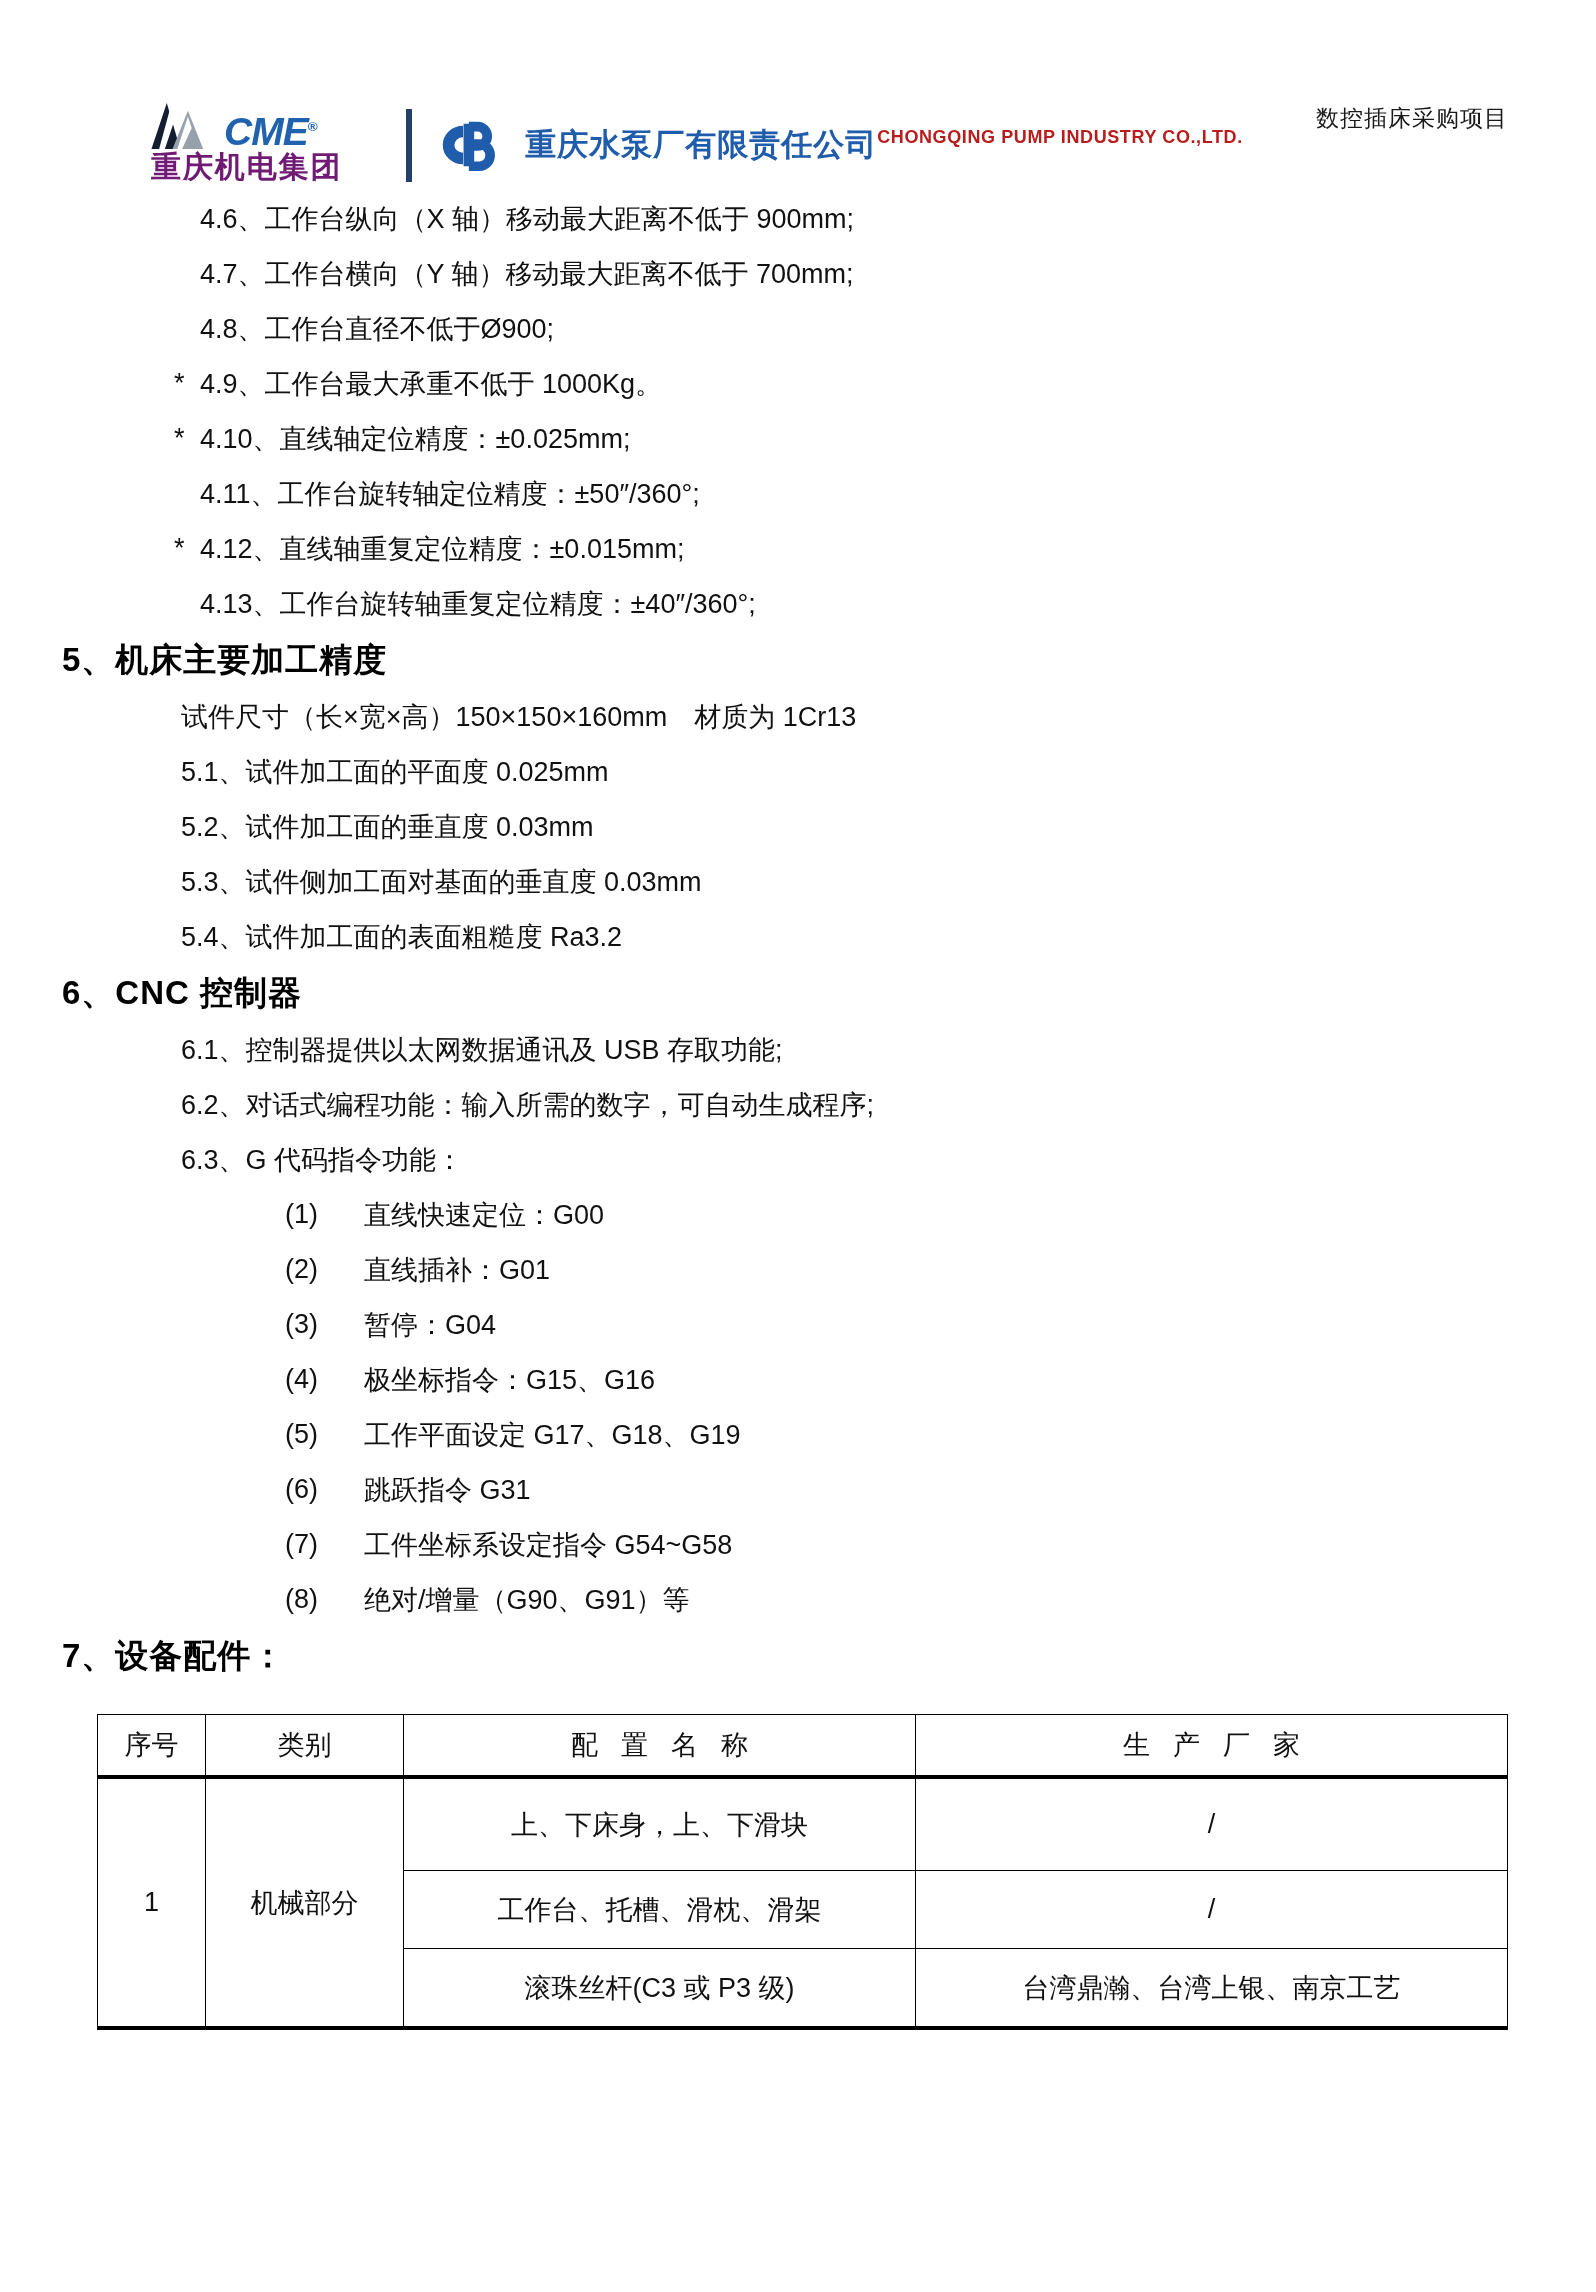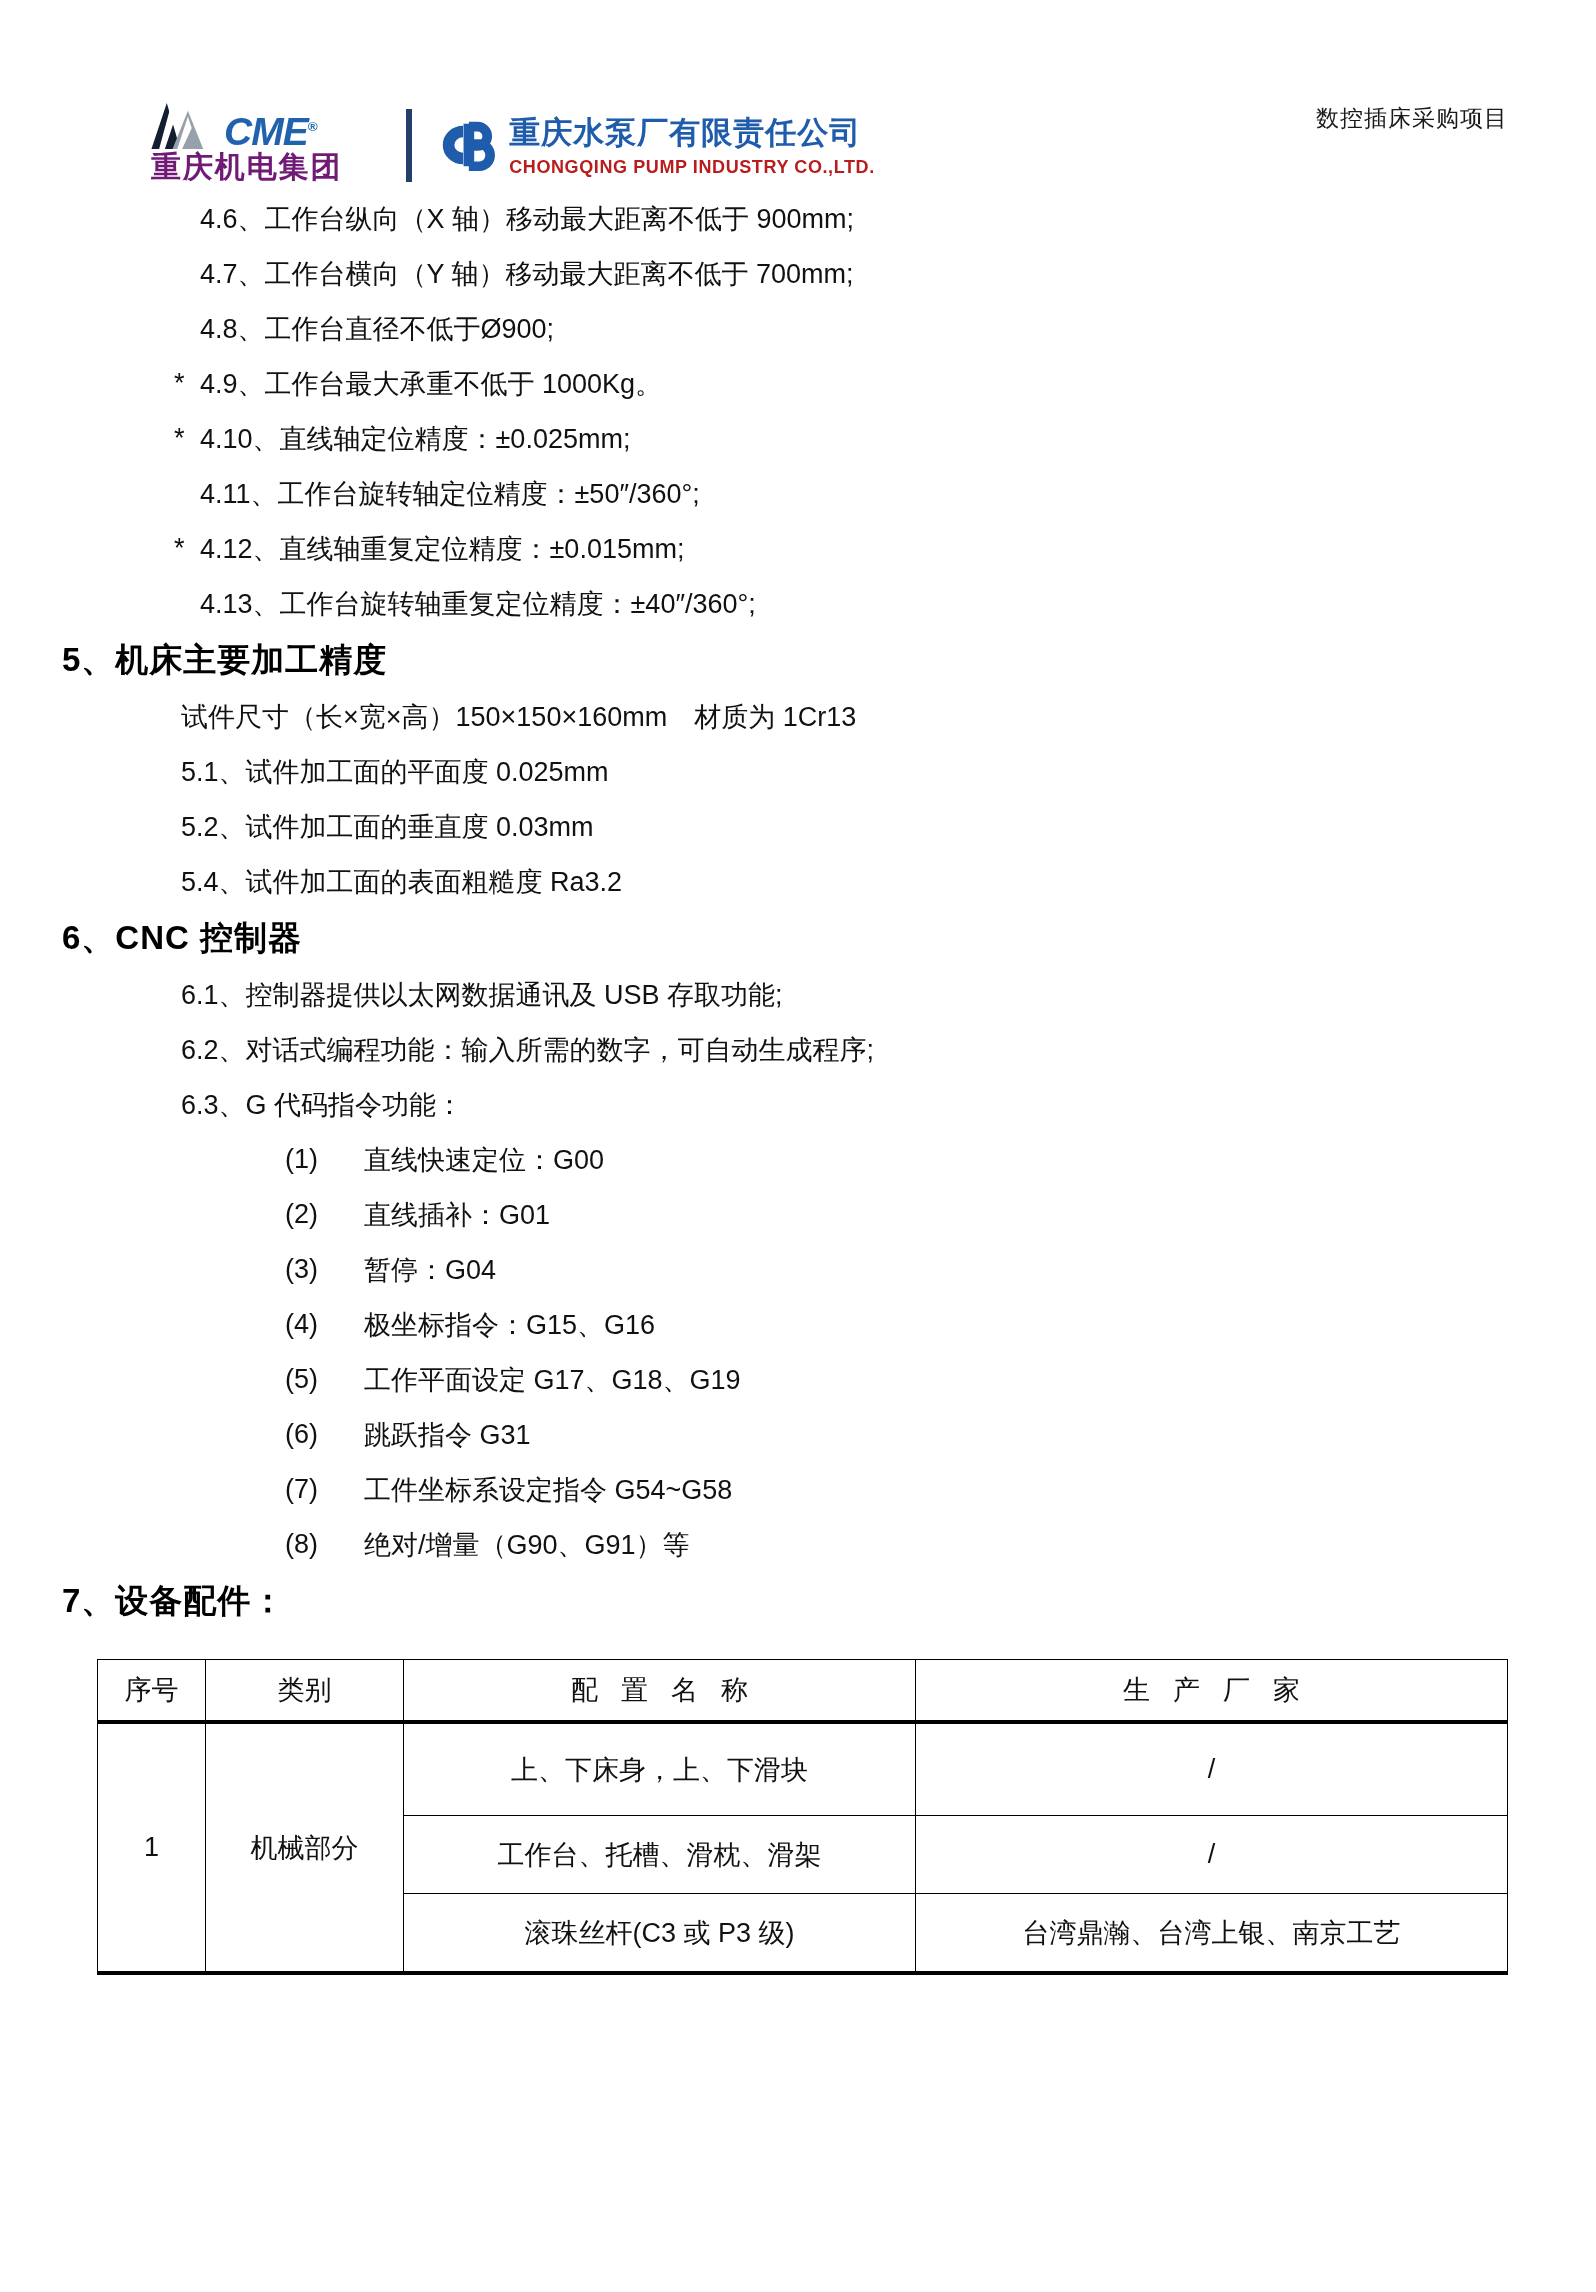--- a/index.html
+++ b/index.html
@@ -14,21 +14,21 @@
   .project-title{position:absolute;top:9.7px;right:0;font-size:23px;color:#1a1a1a;letter-spacing:1px;}
   .logos{position:absolute;top:7.7px;left:54px;display:flex;align-items:center;}
   .logo-cme{position:relative;width:241px;height:89px;}
   .cme-mark{position:absolute;left:0;top:1.9px;}
   .cme-name{position:absolute;left:73px;top:11px;font-size:39px;font-weight:bold;font-style:italic;color:#2062ae;line-height:1;letter-spacing:-1px;}
   .cme-reg{font-size:13.5px;font-style:normal;vertical-align:super;}
   .cme-group{position:absolute;left:0;top:46px;font-size:30px;font-weight:bold;color:#701a75;letter-spacing:1.9px;white-space:nowrap;}
   .logo-divider{width:6.8px;height:73px;background:#23406b;margin:0 19.3px 0 13.5px;}
   .logo-pump{display:flex;align-items:center;}
   .pump-mark{margin-right:11.6px;}
-  .pump-text{display:flex;flex-direction:column;}
+  .pump-text{display:flex;flex-direction:row;margin-left:16px;}
   .pump-cn{font-size:31px;font-weight:bold;color:#1f5cab;letter-spacing:1px;white-space:nowrap;}
   .pump-en{font-size:18px;font-weight:bold;color:#b91c1c;letter-spacing:0.6px;margin-top:2.9px;white-space:nowrap;}
   
   .content{position:absolute;top:191px;left:0;width:1597px;}
   .spec-line{height:55px;display:flex;align-items:center;font-size:27px;padding-left:174px;white-space:nowrap;}
   .star{display:inline-block;width:26px;flex:0 0 26px;font-size:27px;}
   .h2{height:58px;display:flex;align-items:center;padding-left:62px;font-size:33px;font-weight:bold;color:#000;letter-spacing:1px;}
   .sub-line{height:55px;display:flex;align-items:center;font-size:27px;padding-left:181px;white-space:nowrap;}
   .gcode-line{height:55px;display:flex;align-items:center;font-size:27px;padding-left:285px;white-space:nowrap;}
   .gcode-num{display:inline-block;width:79px;flex:0 0 79px;}
@@ -118,20 +118,21 @@
       </div>
     <div class="spec-line">
         <span class="star"></span>
         <span>4.13、工作台旋转轴重复定位精度：±40″/360°;</span>
       </div>
 
     <div class="h2">5、机床主要加工精度</div>
     <div class="sub-line">试件尺寸（长×宽×高）150×150×160mm　材质为 1Cr13</div>
     <div class="sub-line">5.1、试件加工面的平面度 0.025mm</div>
     <div class="sub-line">5.2、试件加工面的垂直度 0.03mm</div>
+    <div class="sub-line">5.3、试件侧加工面对基面的垂直度 0.03mm</div>
     <div class="sub-line">5.4、试件加工面的表面粗糙度 Ra3.2</div>
 
     <div class="h2">6、CNC 控制器</div>
     <div class="sub-line">6.1、控制器提供以太网数据通讯及 USB 存取功能;</div>
     <div class="sub-line">6.2、对话式编程功能：输入所需的数字，可自动生成程序;</div>
     <div class="sub-line">6.3、G 代码指令功能：</div>
 
     <div class="gcode-line">
         <span class="gcode-num">(1)</span>
         <span>直线快速定位：G00</span>

